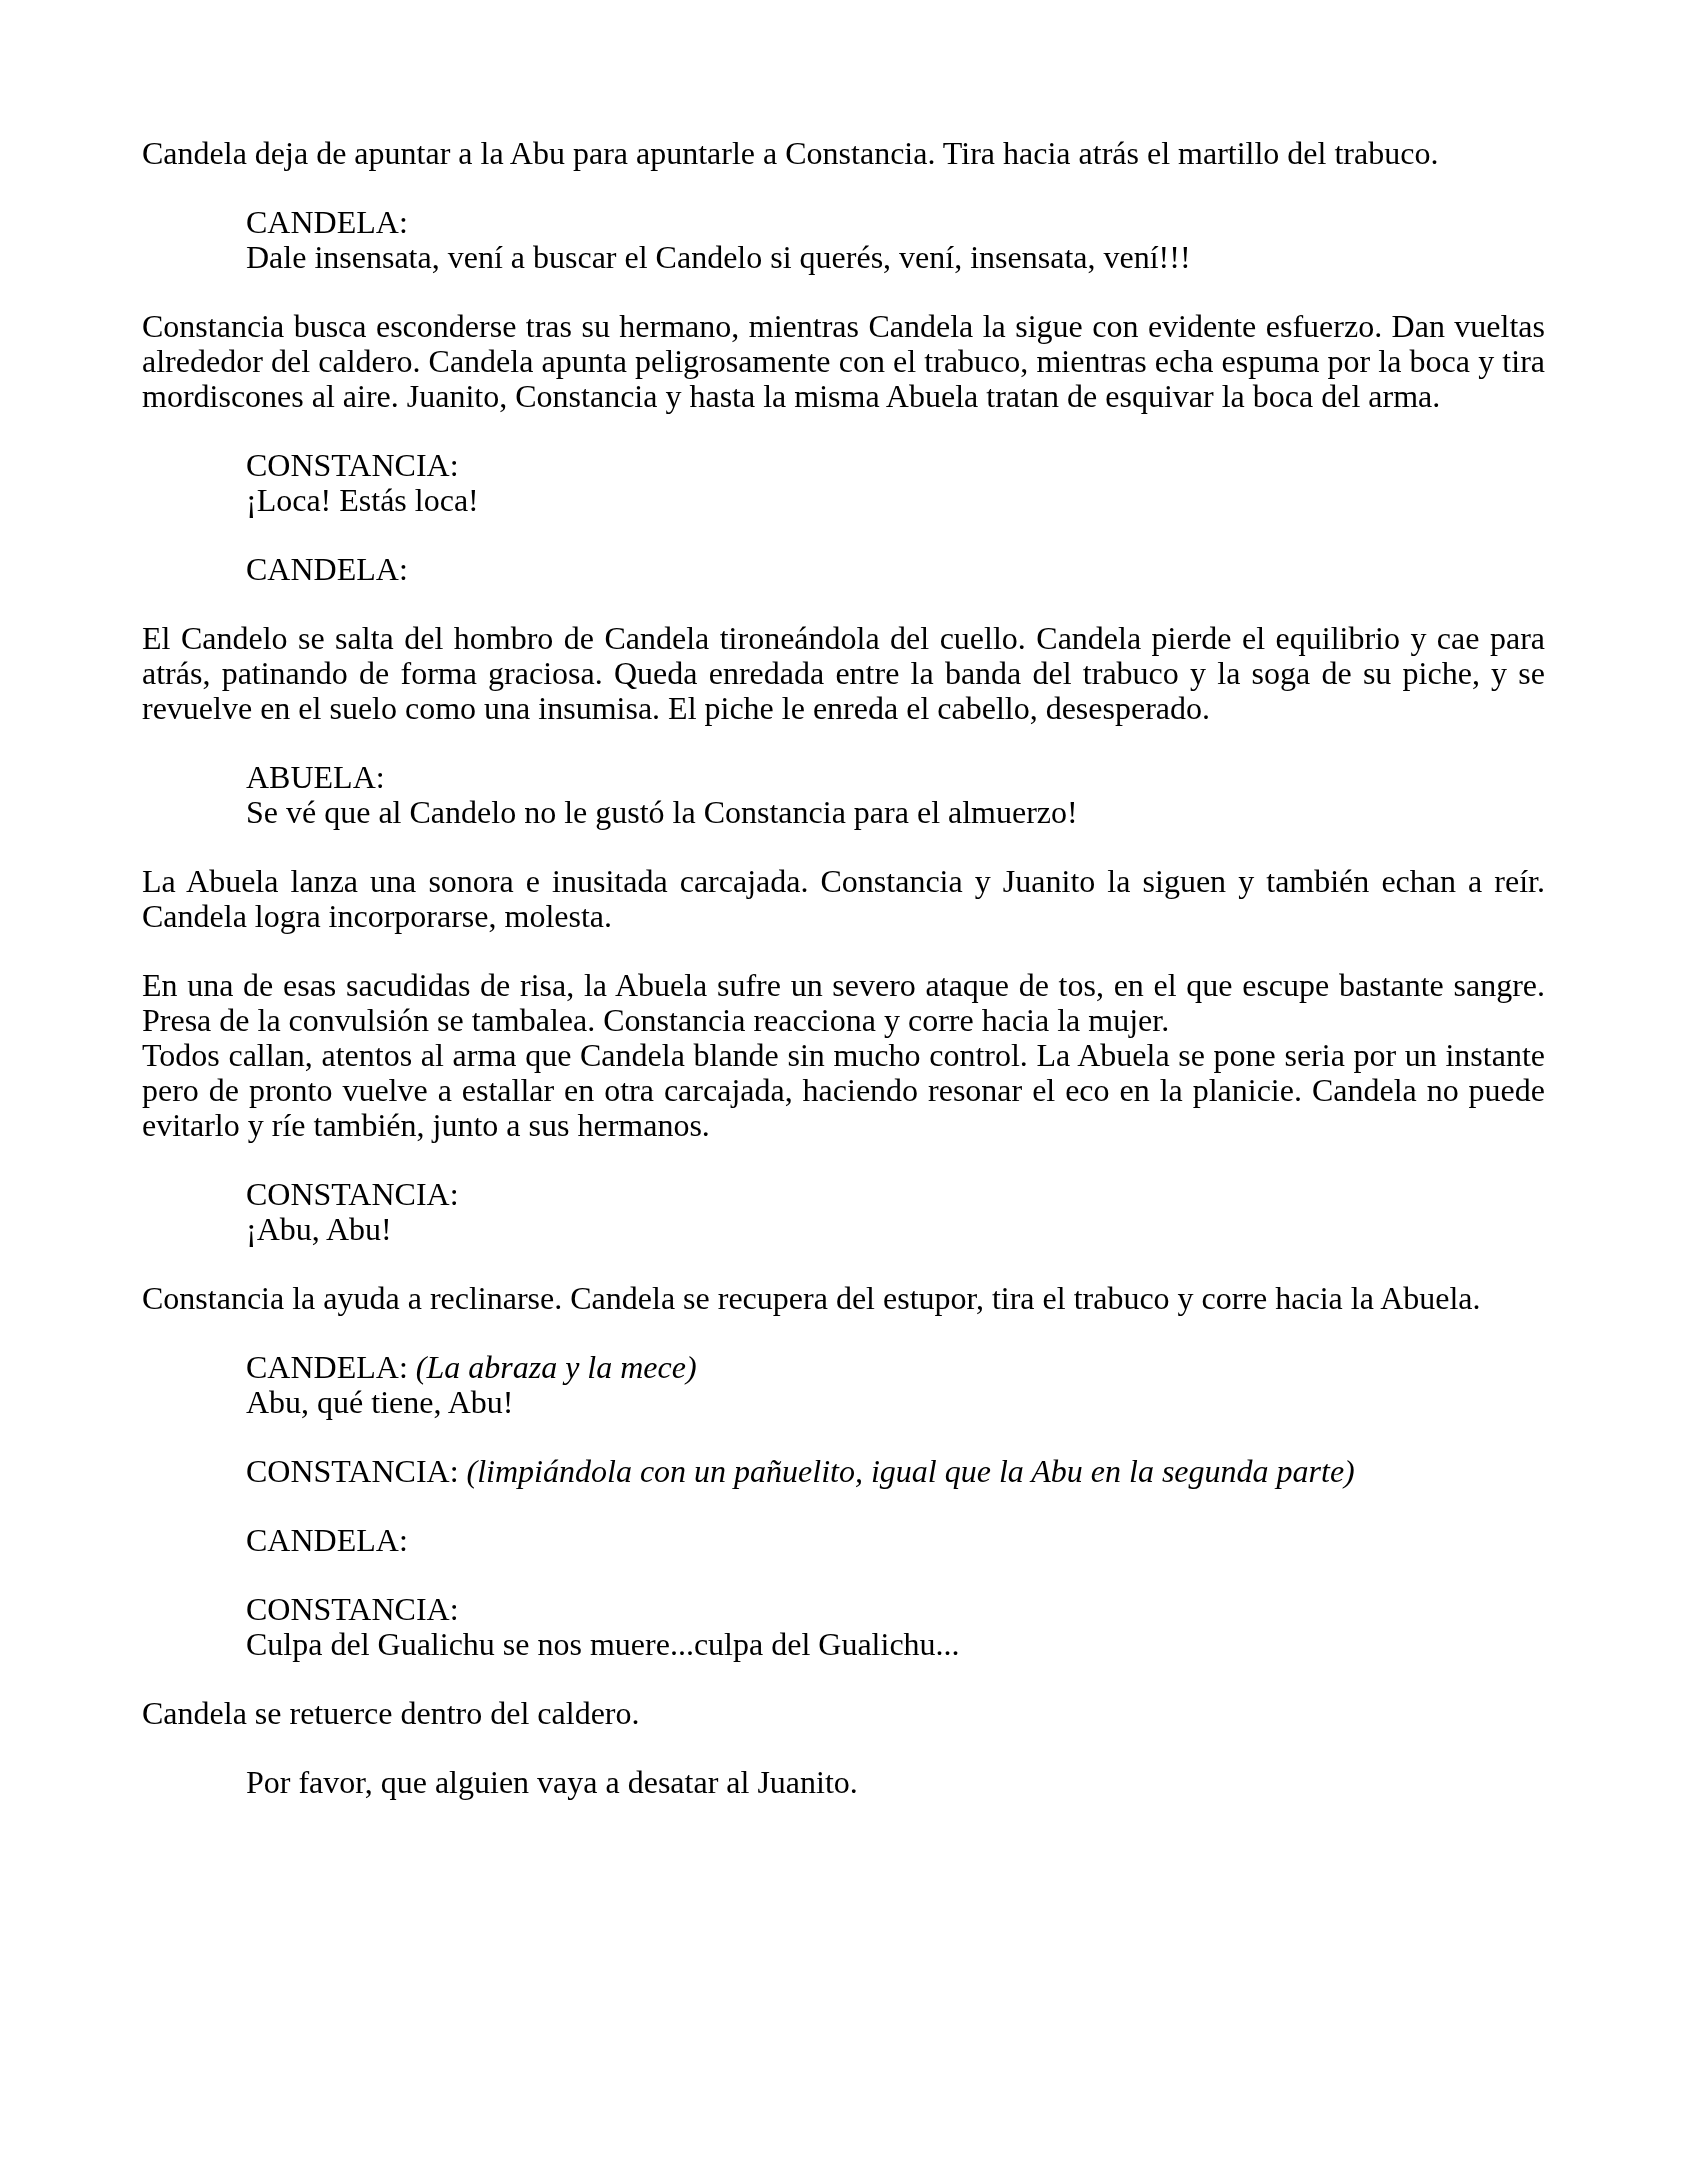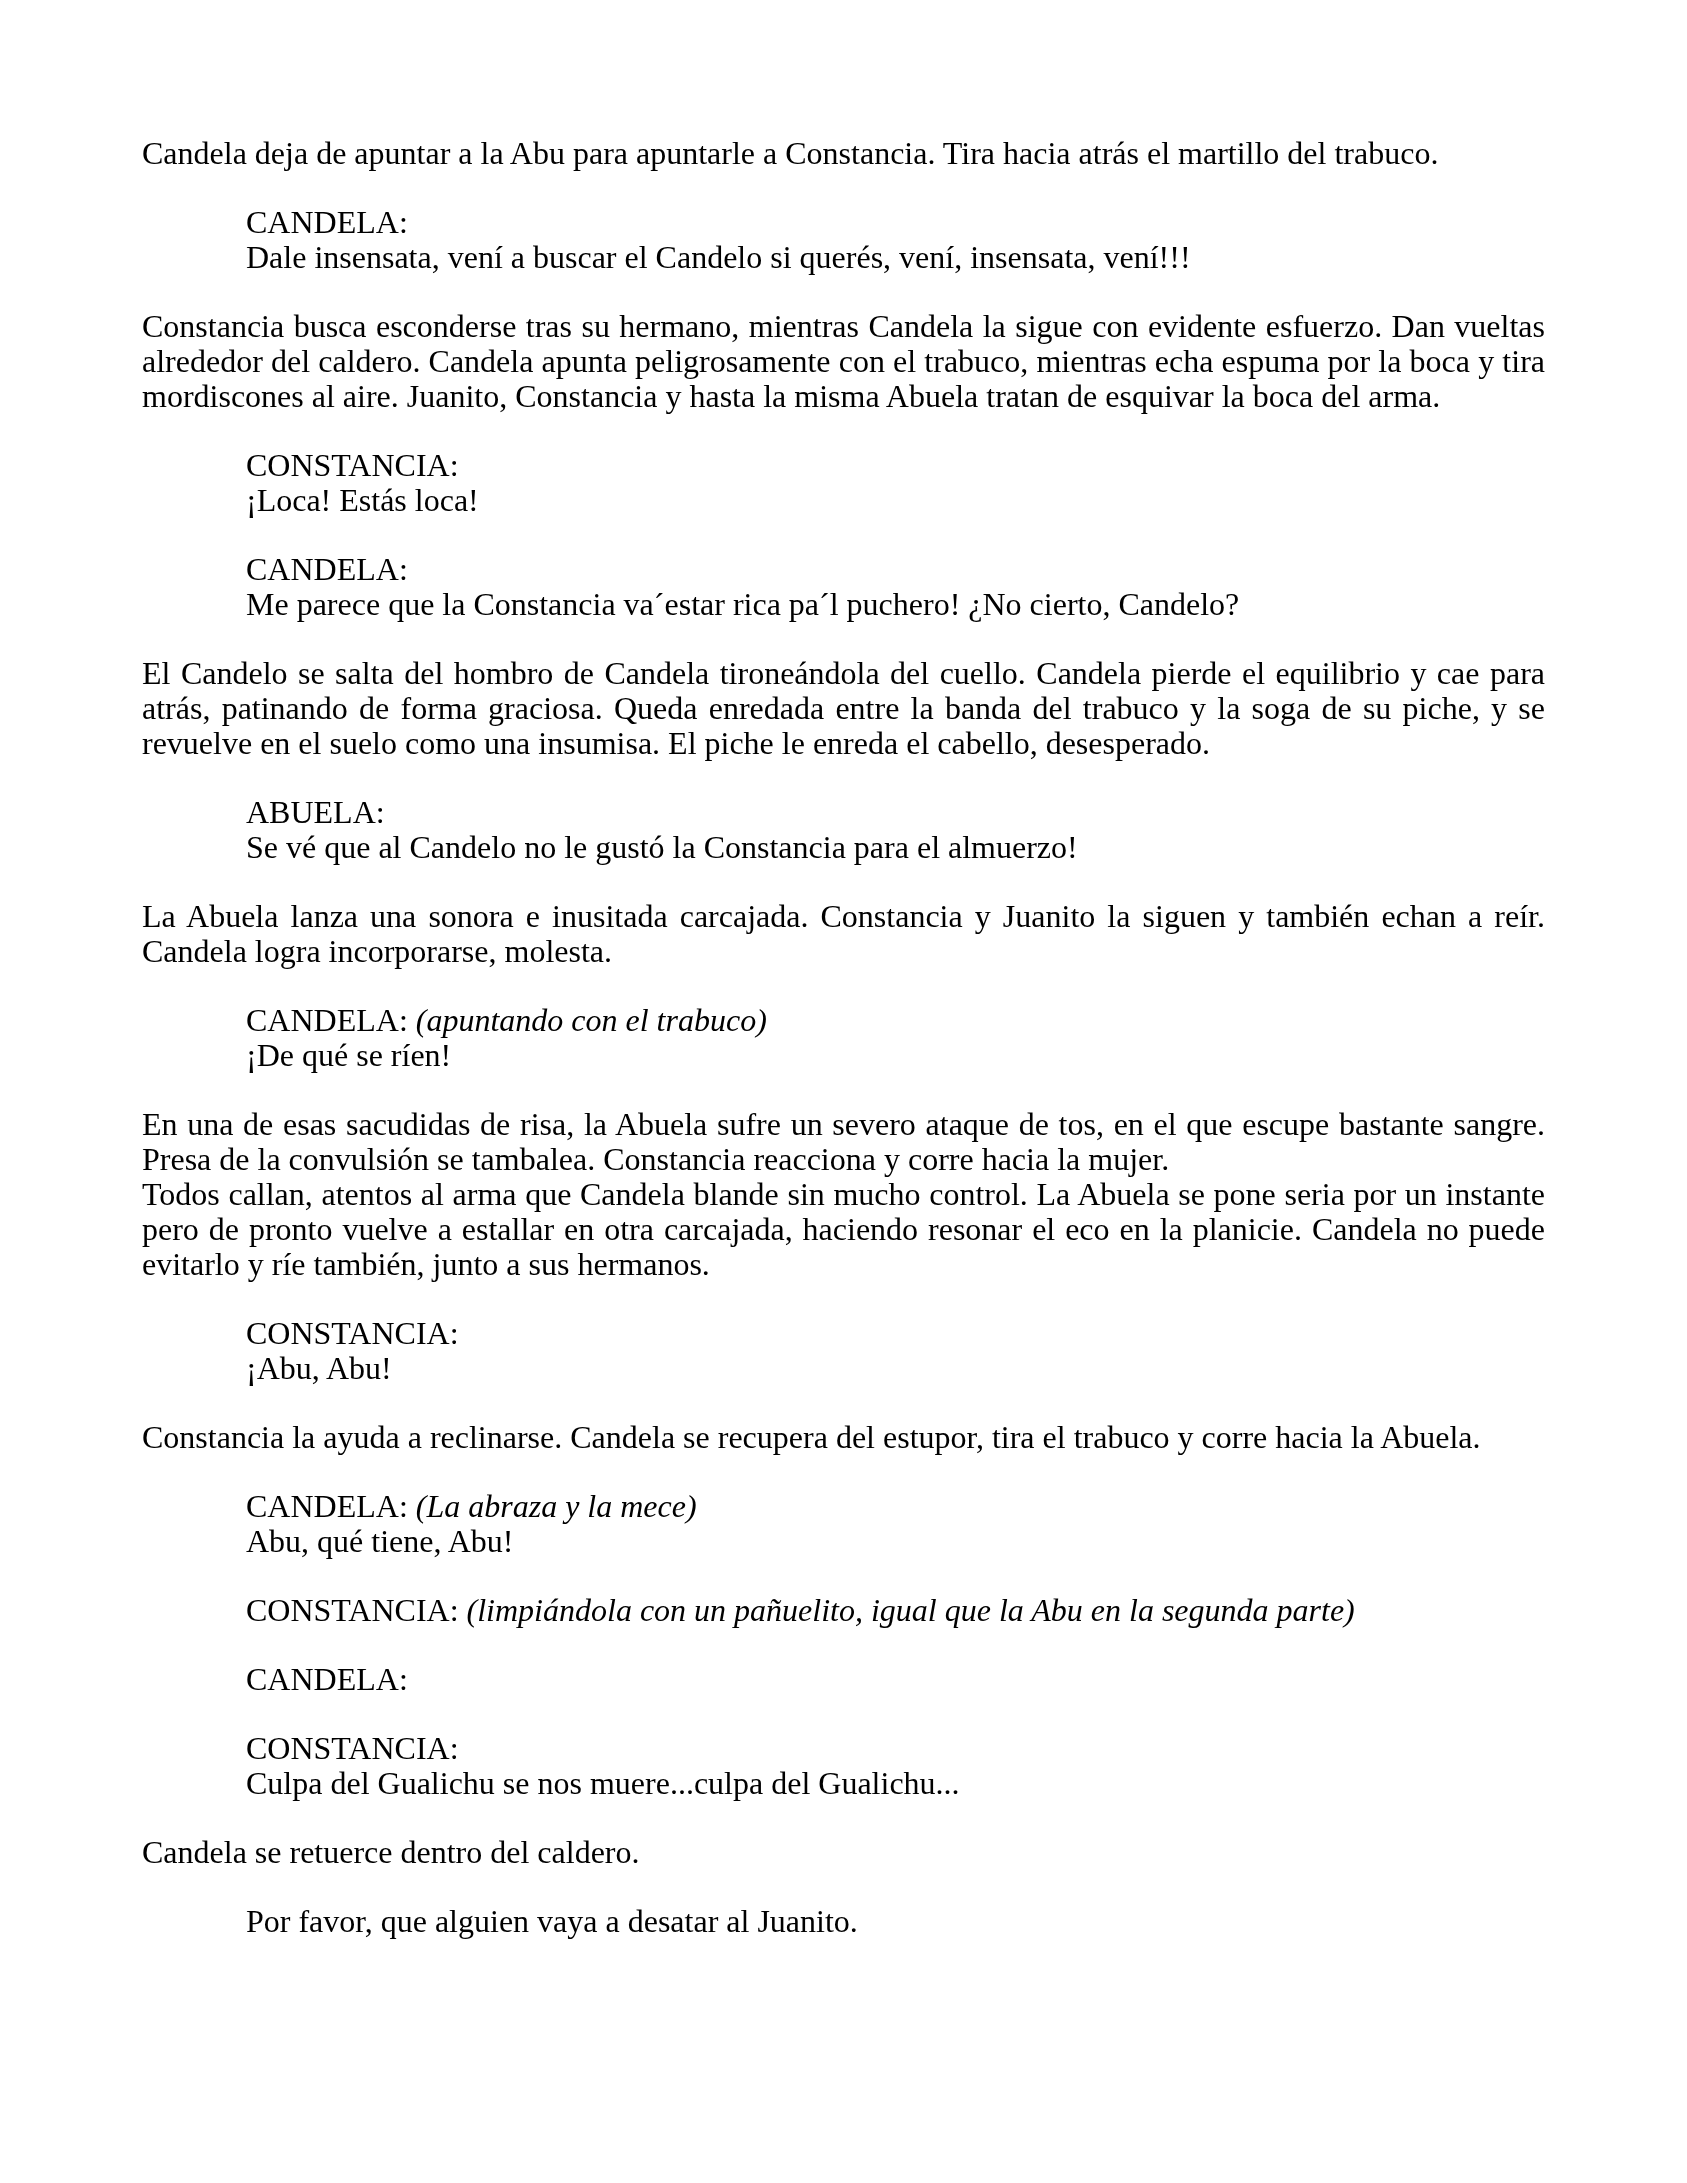--- a/index.html
+++ b/index.html
@@ -48,35 +48,30 @@
       </div>
       <div class="direction">
         <p>Constancia busca esconderse tras su hermano, mientras Candela la sigue con evidente esfuerzo. Dan vueltas alrededor del caldero. Candela apunta peligrosamente con el trabuco, mientras echa espuma por la boca y tira mordiscones al aire. Juanito, Constancia y hasta la misma Abuela tratan de esquivar la boca del arma.</p>
       </div>
       <div class="dialogue">
         <p class="speaker-line"><span class="speaker">CONSTANCIA:</span></p>
         <p class="line">¡Loca! Estás loca!</p>
       </div>
       <div class="dialogue">
         <p class="speaker-line"><span class="speaker">CANDELA:</span></p>
-        <p class="line">Me parece que la Constancia va´estar rica pa´l puchero! ¿No cierto, Candelo?</p>
       </div>
       <div class="direction">
         <p>El Candelo se salta del hombro de Candela tironeándola del cuello. Candela pierde el equilibrio y cae para atrás, patinando de forma graciosa. Queda enredada entre la banda del trabuco y la soga de su piche, y se revuelve en el suelo como una insumisa. El piche le enreda el cabello, desesperado.</p>
       </div>
       <div class="dialogue">
         <p class="speaker-line"><span class="speaker">ABUELA:</span></p>
         <p class="line">Se vé que al Candelo no le gustó la Constancia para el almuerzo!</p>
       </div>
       <div class="direction">
         <p>La Abuela lanza una sonora e inusitada carcajada. Constancia y Juanito la siguen y también echan a reír. Candela logra incorporarse, molesta.</p>
-      </div>
-      <div class="dialogue">
-        <p class="speaker-line"><span class="speaker">CANDELA:</span> <span class="parenthetical">(apuntando con el trabuco)</span></p>
-        <p class="line">¡De qué se ríen!</p>
       </div>
       <div class="direction">
         <p>En una de esas sacudidas de risa, la Abuela sufre un severo ataque de tos, en el que escupe bastante sangre. Presa de la convulsión se tambalea. Constancia reacciona y corre hacia la mujer.</p>
         <p>Todos callan, atentos al arma que Candela blande sin mucho control. La Abuela se pone seria por un instante pero de pronto vuelve a estallar en otra carcajada, haciendo resonar el eco en la planicie. Candela no puede evitarlo y ríe también, junto a sus hermanos.</p>
       </div>
       <div class="dialogue">
         <p class="speaker-line"><span class="speaker">CONSTANCIA:</span></p>
         <p class="line">¡Abu, Abu!</p>
       </div>
       <div class="direction">

